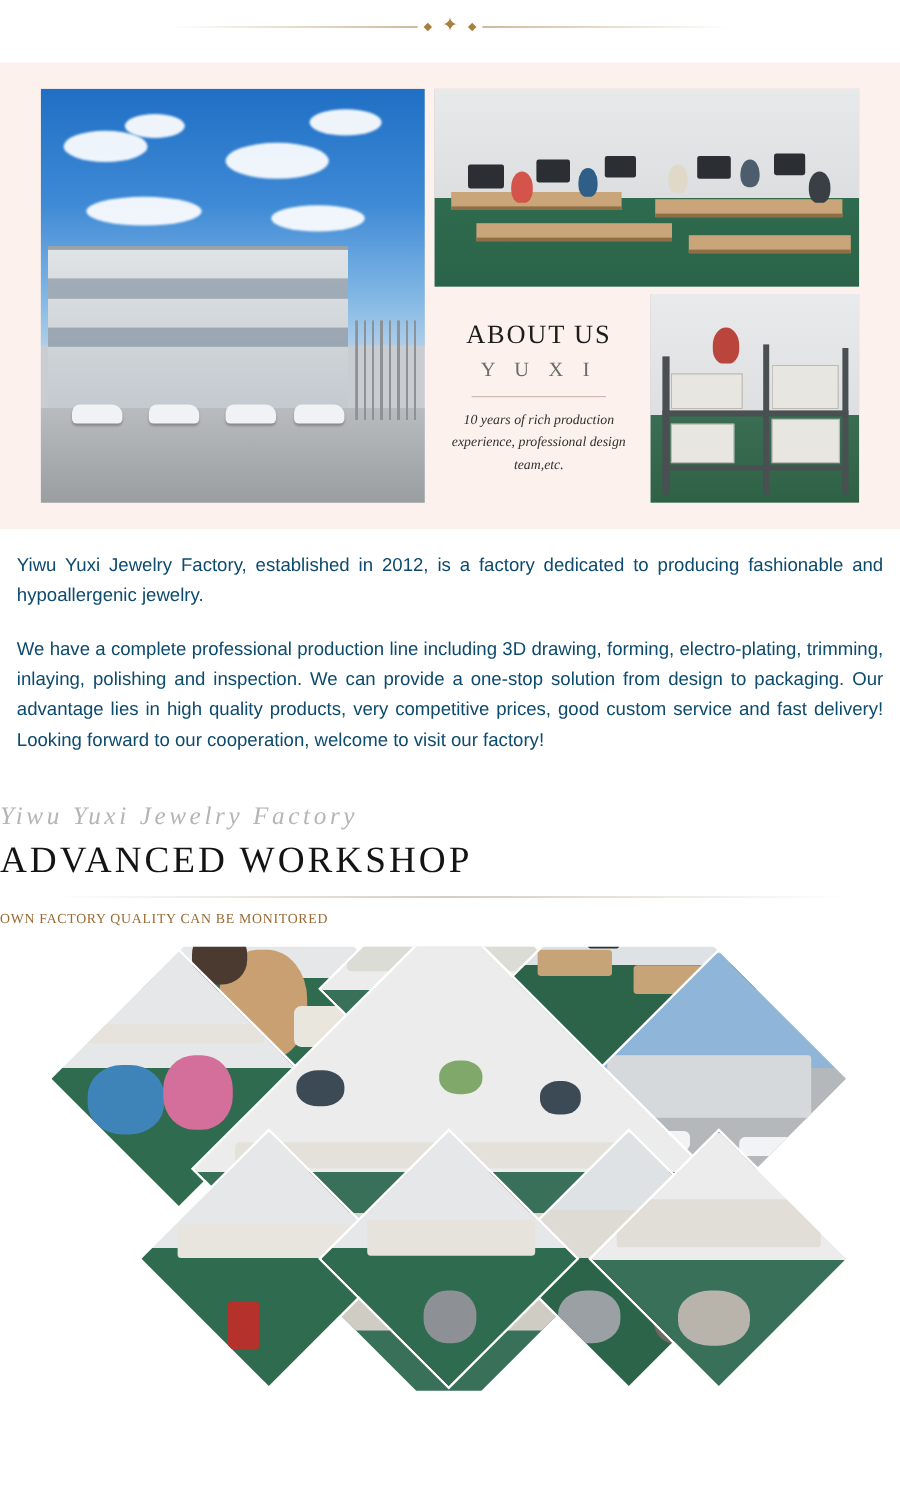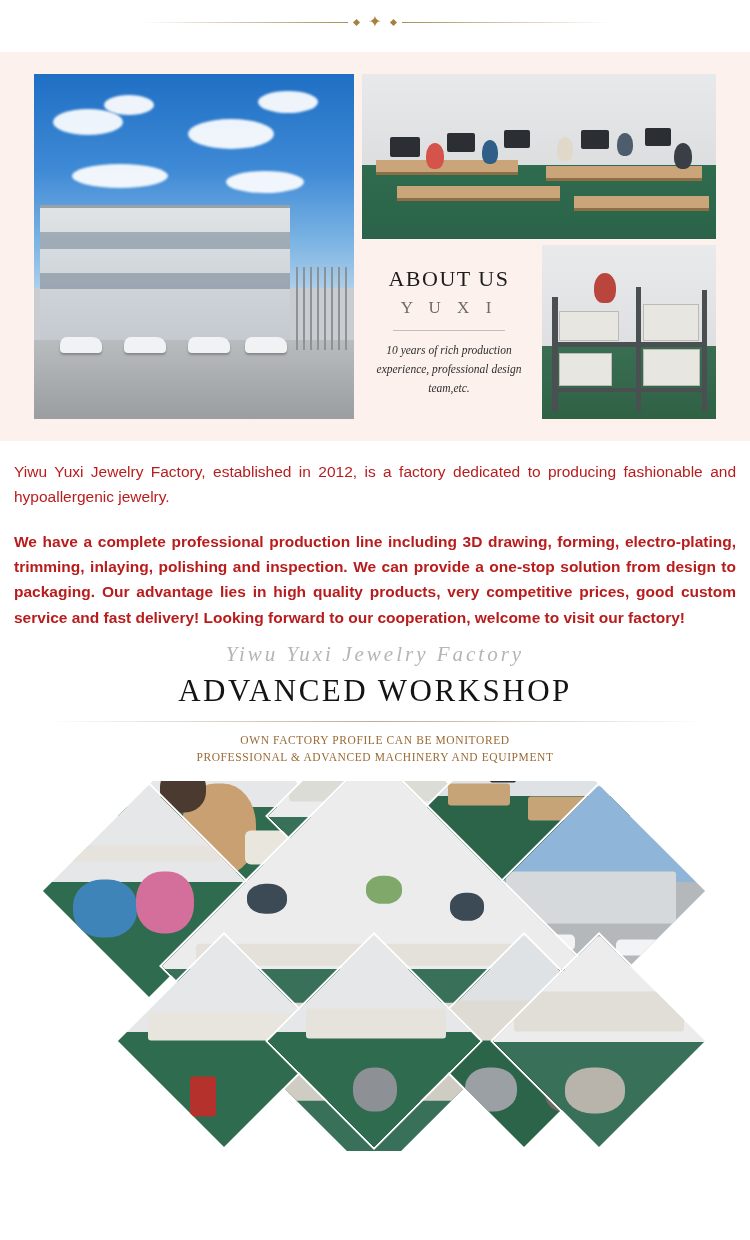--- a/index.html
+++ b/index.html
@@ -175,29 +175,29 @@
   }
 
   
   .body-copy {
     padding: 18px 14px 0;
   }
   .body-copy p {
     margin: 0 0 20px;
     font-size: 15.5px;
     line-height: 1.62;
-    color: #b91c1c;
+    color: #0c4a6e;
     text-align: justify;
   }
-  .body-copy p:last-child { margin-bottom: 0; font-weight: bold; }
+  .body-copy p:last-child { margin-bottom: 0; }
 
   
   .workshop-head {
-    margin-top: 12px;
-    text-align: center;
+    margin-top: 38px;
+    text-align: left;
   }
   .script {
     font-family: "Liberation Serif", serif;
     font-style: italic;
     font-size: 21px;
     letter-spacing: 3px;
     color: #b5b5b5;
   }
   .workshop-title {
     font-family: "Liberation Serif", serif;
@@ -329,22 +329,21 @@
 
   <div class="body-copy">
     <p>Yiwu Yuxi Jewelry Factory, established in 2012, is a factory dedicated to producing fashionable and hypoallergenic jewelry.</p>
     <p>We have a complete professional production line including 3D drawing, forming, electro-plating, trimming, inlaying, polishing and inspection. We can provide a one-stop solution from design to packaging. Our advantage lies in high quality products, very competitive prices, good custom service and fast delivery! Looking forward to our cooperation, welcome to visit our factory!</p>
   </div>
 
   <div class="workshop-head">
     <div class="script">Yiwu  Yuxi  Jewelry  Factory</div>
     <div class="workshop-title">ADVANCED WORKSHOP</div>
     <div class="ws-rule"></div>
-    <div class="ws-sub1">OWN FACTORY PROFILE CAN BE MONITORED</div>
-    <div class="ws-sub2">PROFESSIONAL &amp; ADVANCED MACHINERY AND EQUIPMENT</div>
+    <div class="ws-sub1">OWN FACTORY QUALITY CAN BE MONITORED</div>
   </div>
 
   <div class="mosaic">
 
     <div class="dia" style="left:149px;top:-40px;">
       <div class="inner fill-a">
         <div class="blob" style="left:30%;top:34%;width:74px;height:92px;background:#c9a071;"></div>
         <div class="blob" style="left:20%;top:26%;width:46px;height:46px;background:#4a3a30;"></div>
         <div class="blob" style="left:60%;top:56%;width:70px;height:34px;background:#e9e6de;border-radius:6px;"></div>
       </div>

